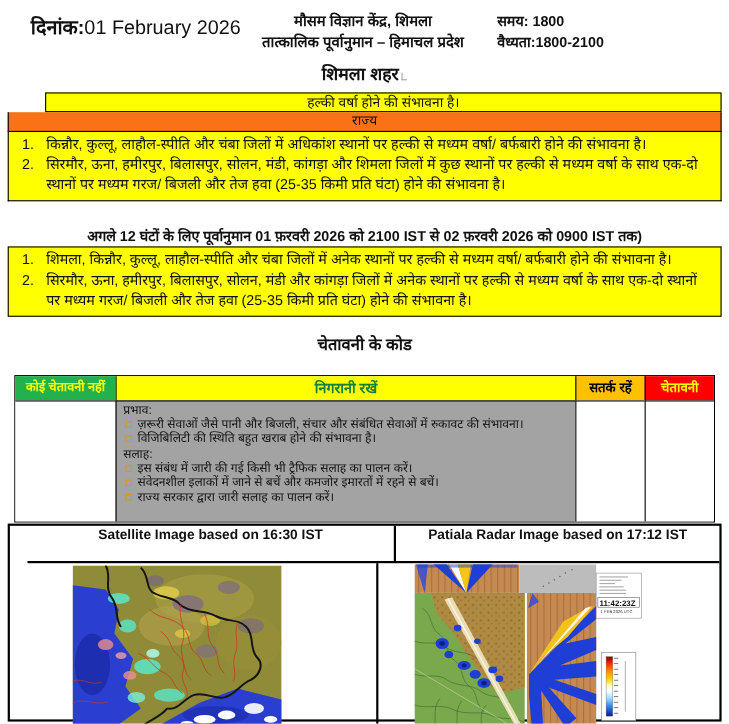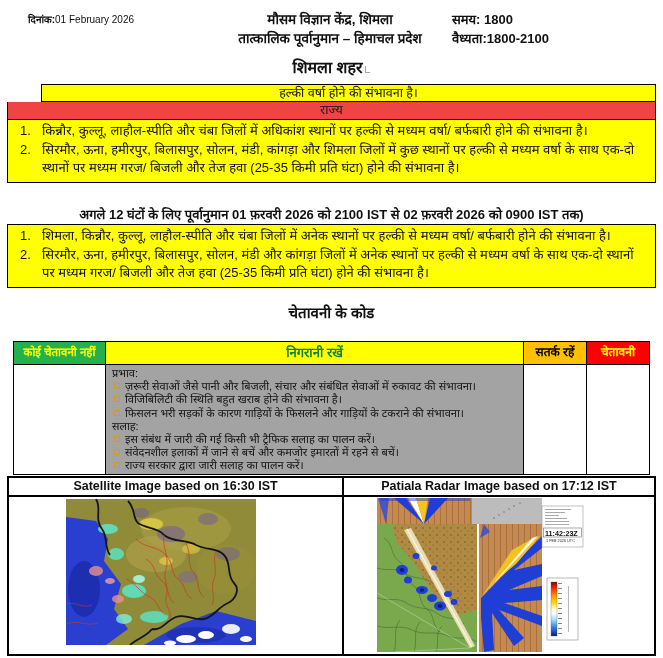--- a/index.html
+++ b/index.html
@@ -1,36 +1,36 @@
 <!DOCTYPE html>
 <html><head>
 <meta charset="utf-8">
 <style>
   * { margin:0; padding:0; box-sizing:border-box; }
   body { background:#fff; font-family:"Liberation Sans","DejaVu Sans",sans-serif; }
   .page { position:relative; width:663px; height:658px; background:#fff; overflow:hidden; color:#111; }
 
   
   .hdr { position:absolute; top:8px; left:0; width:100%; height:48px; }
-  .hdr-left { position:absolute; left:28px; top:4px; font-size:10px; white-space:nowrap; }
+  .hdr-left { position:absolute; left:28px; top:4px; font-size:18px; white-space:nowrap; }
   .hdr-left .lbl { font-weight:bold; }
   .hdr-center { position:absolute; left:160px; top:2px; width:340px; text-align:center;
                 font-weight:bold; font-size:13.5px; line-height:19px; }
   .hdr-right { position:absolute; left:452px; top:2px; font-weight:bold; font-size:13px; line-height:19px; white-space:nowrap; }
 
   .city-heading { position:absolute; top:56px; left:0; width:100%; text-align:center;
                   font-weight:bold; font-size:16px; }
   .para-mark { display:inline-block; width:5px; height:7px; border:1px solid #9aa4c8; border-top:none; border-right:none;
                margin-left:3px; vertical-align:baseline; }
 
   
   .tableA { position:absolute; top:84px; left:7px; width:649px; }
   .rowA1 { background:#FFFF00; border:1px solid #000; height:18px; text-align:center;
            font-size:12.5px; line-height:17px;margin-left:34px; }
-  .rowA2 { background:#ef4444; border:1px solid #000; border-top:none; height:18px;
+  .rowA2 { background:#f97316; border:1px solid #000; border-top:none; height:18px;
            text-align:center; font-size:12.5px; line-height:17px; }
   .rowA3 { background:#FFFF00; border:1px solid #000; border-top:none; padding:2px 6px 4px 12px;
            font-size:13px; line-height:18.5px; }
 
   .heading-12h { position:absolute; top:205px; left:0; width:100%; text-align:center;
                  font-weight:bold; font-size:13px; }
   .tableB { position:absolute; top:224px; left:7px; width:649px; background:#FFFF00;
             border:1px solid #000; padding:2px 6px 4px 12px; font-size:13px; line-height:18.5px; }
 
   .num-item { display:flex; }
@@ -52,21 +52,21 @@
   .lvl-alert  { background:#FFC000; color:#000;    font-size:12px; }
   .lvl-warn   { background:#FF0000; color:#FFFF00; font-size:12px; }
   .tc-body .tc-cell { border-top:1px solid #000; height:110px; background:#fff; }
   .tc-body .c2 { background:#a3a3a3; padding:2px 6px; font-size:11px; line-height:13.2px; }
   .bullet-line { display:flex; }
   .bullet-sq { flex:none; width:6px; height:6px; border:1px solid #cf9a2a; margin:3px 5px 0 2px; }
   .bl-txt { flex:1; }
 
   
   .tableD { position:absolute; top:476px; left:7px; width:649px; height:180px; border:2px solid #000; }
-  .td-caprow { display:flex; height:19px; border-bottom:2px solid #000; }
+  .td-caprow { display:flex; height:34px; border-bottom:2px solid #000;margin-left:16px; }
   .td-cap { font-weight:bold; font-size:12.5px; text-align:center; line-height:16px;
             font-family:"Liberation Sans",sans-serif; }
   .td-cap.left { width:335px; border-right:2px solid #000; }
   .td-cap.right { flex:1; }
   .td-imgrow { display:flex; height:157px; }
   .td-img { position:relative; }
   .td-img.left { width:335px; border-right:2px solid #000; }
   .td-img.right { flex:1; }
   .sat-svg { position:absolute; left:57px; top:2px; }
   .rad-svg { position:absolute; left:0; top:1px; }
@@ -134,24 +134,20 @@
       <div class="tc-cell c1"></div>
       <div class="tc-cell c2">
         <div>प्रभाव:</div>
         <div class="bullet-line">
           <span class="bullet-sq"></span>
           <span class="bl-txt">ज़रूरी सेवाओं जैसे पानी और बिजली, संचार और संबंधित सेवाओं में रुकावट की संभावना।</span>
         </div>
         <div class="bullet-line">
           <span class="bullet-sq"></span>
           <span class="bl-txt">विजिबिलिटी की स्थिति बहुत खराब होने की संभावना है।</span>
-        </div>
-        <div class="bullet-line">
-          <span class="bullet-sq"></span>
-          <span class="bl-txt">फिसलन भरी सड़कों के कारण गाड़ियों के फिसलने और गाड़ियों के टकराने की संभावना।</span>
         </div>
         <div>सलाह:</div>
         <div class="bullet-line">
           <span class="bullet-sq"></span>
           <span class="bl-txt">इस संबंध में जारी की गई किसी भी ट्रैफिक सलाह का पालन करें।</span>
         </div>
         <div class="bullet-line">
           <span class="bullet-sq"></span>
           <span class="bl-txt">संवेदनशील इलाकों में जाने से बचें और कमजोर इमारतों में रहने से बचें।</span>
         </div>

